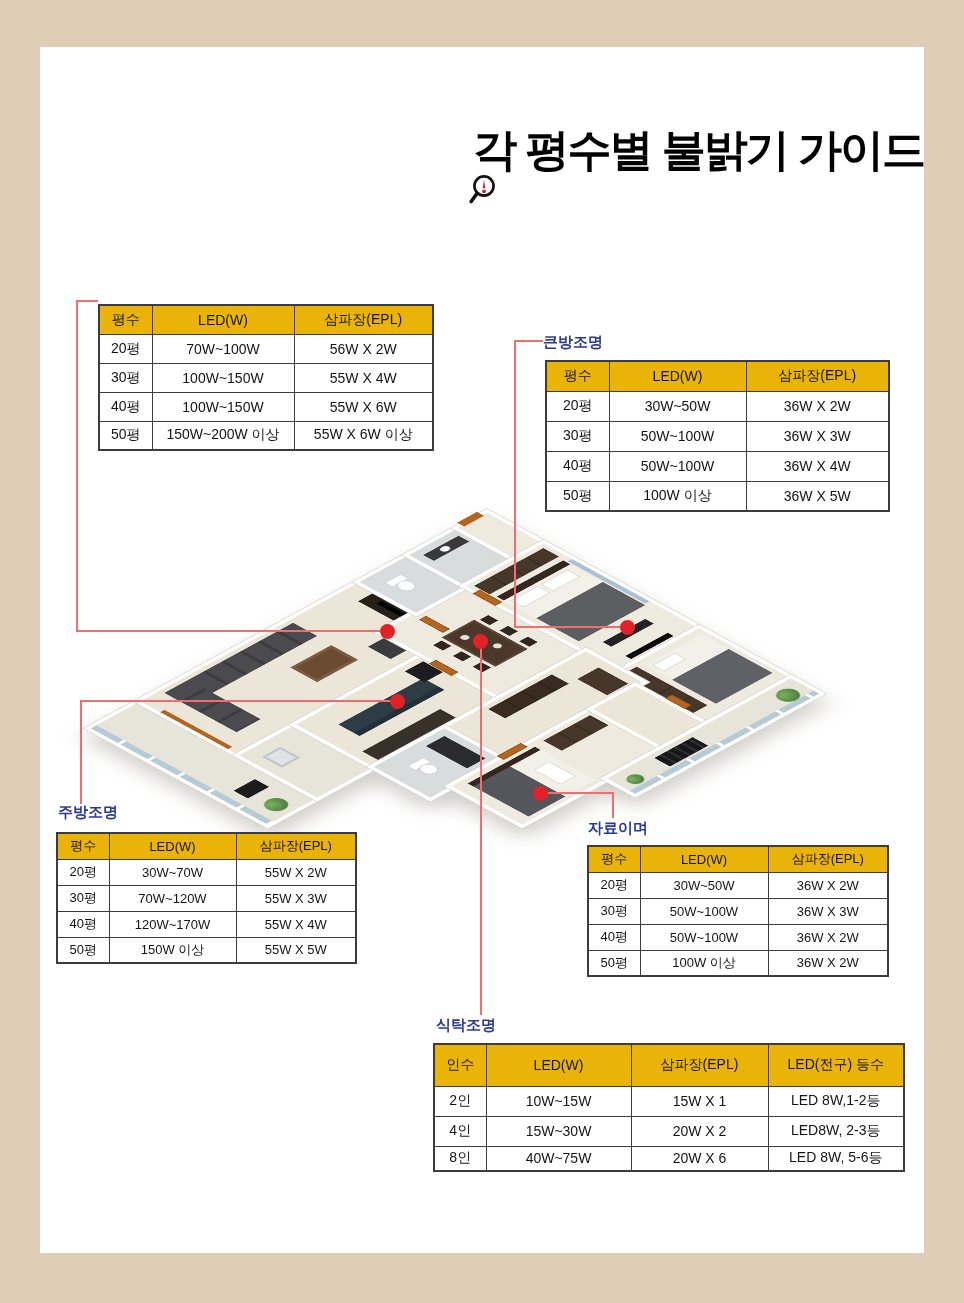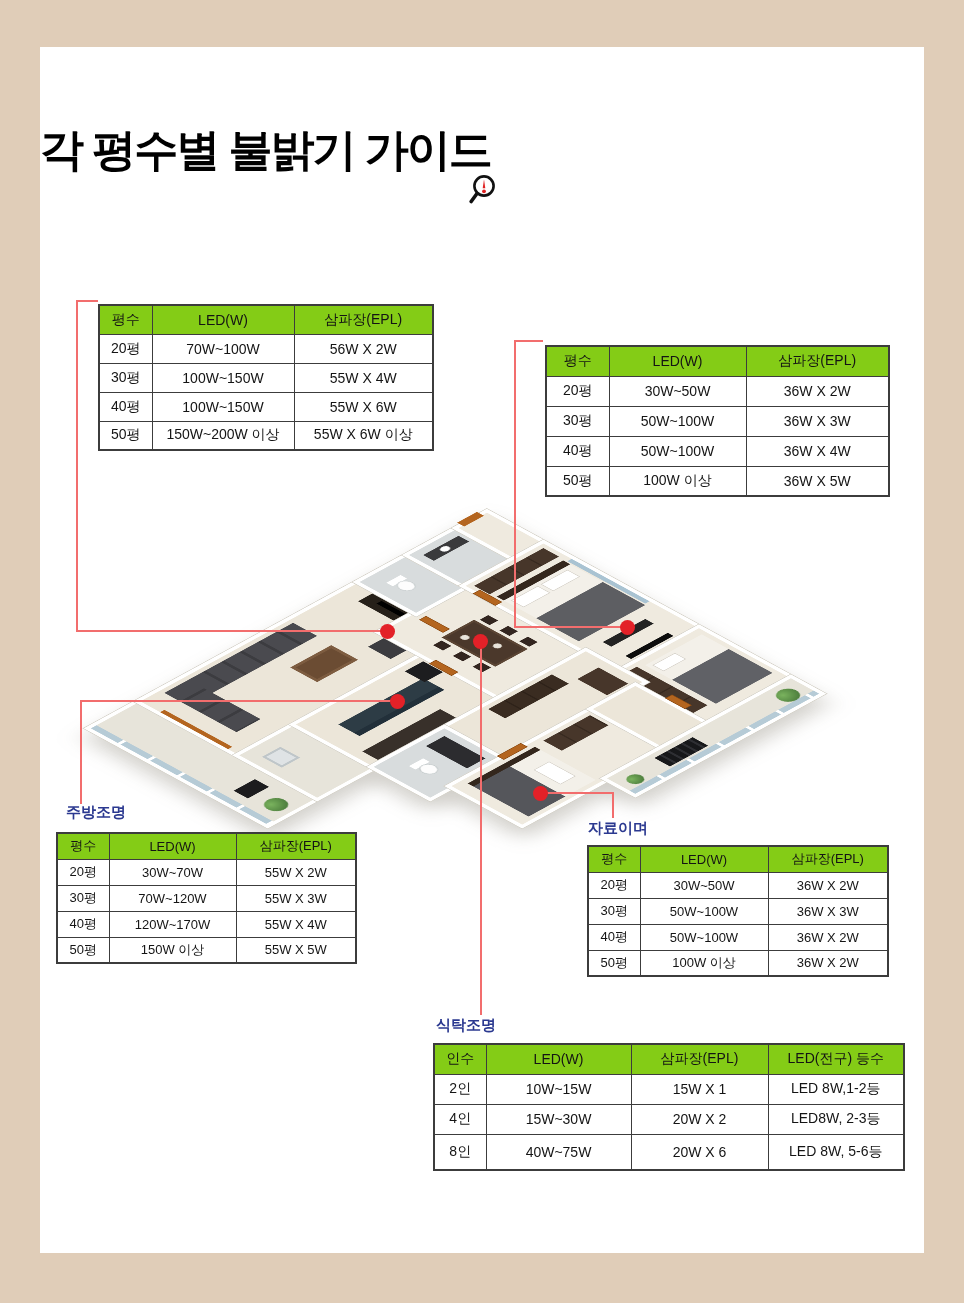--- a/index.html
+++ b/index.html
@@ -1,26 +1,26 @@
 <!DOCTYPE html>
 <html><head>
 <meta charset="utf-8">
 <style>
   html,body{margin:0;padding:0;}
   body{font-family:"Liberation Sans","DejaVu Sans",sans-serif;}
   .page{position:relative;width:964px;height:1303px;background:#e0cdb8;overflow:hidden;}
   .content{position:absolute;left:40px;top:47px;width:884px;height:1206px;background:#ffffff;}
-  .title{position:absolute;left:40px;top:92px;width:884px;text-align:left;font-size:44px;font-weight:bold;letter-spacing:-2px;color:#000;}
+  .title{position:absolute;left:40px;top:92px;width:884px;text-align:right;font-size:44px;font-weight:bold;letter-spacing:-2px;color:#000;}
   .notice{position:absolute;left:40px;top:174px;width:884px;display:flex;justify-content:center;align-items:center;gap:9px;font-size:15px;color:#1c1c1c;}
   .tblock{position:absolute;z-index:6;}
   .tlabel{font-size:15px;font-weight:bold;color:#2b3990;line-height:15px;}
   table.tbl{border-collapse:collapse;background:#fff;}
   table.tbl th,table.tbl td{border:1px solid #3c3c3c;text-align:center;vertical-align:middle;padding:0 2px;color:#141414;font-weight:normal;}
   table.tbl{border:2px solid #3c3c3c;}
-  table.tbl tr.h th{background:#84cc16;}
+  table.tbl tr.h th{background:#eab308;}
   .fs14 th,.fs14 td{font-size:14px;}
   .fs13 th,.fs13 td{font-size:13px;}
   
   .plan{position:absolute;left:175px;top:476px;width:560px;height:470px;transform:rotateX(57deg) rotateZ(-45deg);transform-origin:50% 50%;z-index:1;filter:drop-shadow(-12px 14px 14px rgba(95,85,70,.28));}
   .room{position:absolute;box-shadow:0 0 0 5px #ffffff,0 0 0 6px #d6d3ca;}
   .cream{background:#ece6d9;}
   .cream2{background:#efeadf;}
   .bath{background:#d8dcdd;}
   .balc{background:#e7e4da;}
   .f{position:absolute;}
@@ -180,20 +180,21 @@
       <tr style="height:29px">
         <td>50평</td>
         <td>150W~200W 이상</td>
         <td>55W X 6W 이상</td>
       </tr>
     </tbody>
       </table>
   </div>
 
   <div class="tblock" style="left:543px;top:334px">
+    <div class="tlabel">큰방조명</div>
     <table class="tbl fs14" style="margin-top:11px;margin-left:2px">
       <colgroup>
           <col style="width:63px">
           <col style="width:137px">
           <col style="width:143px">
         </colgroup>
       <tbody>
           <tr class="h" style="height:30px">
         <th>평수</th>
         <th>LED(W)</th>
@@ -217,21 +218,21 @@
       <tr style="height:30px">
         <td>50평</td>
         <td>100W 이상</td>
         <td>36W X 5W</td>
       </tr>
     </tbody>
       </table>
   </div>
 
   <div class="tblock" style="left:56px;top:804px">
-    <div class="tlabel" style="margin-left:10px">주방조명</div>
+    <div class="tlabel" style="margin-left:2px">주방조명</div>
     <table class="tbl fs13" style="margin-top:13px">
       <colgroup>
           <col style="width:52px">
           <col style="width:127px">
           <col style="width:120px">
         </colgroup>
       <tbody>
           <tr class="h" style="height:26px">
         <th>평수</th>
         <th>LED(W)</th>
@@ -302,39 +303,39 @@
   <div class="tblock" style="left:433px;top:1017px">
     <div class="tlabel" style="margin-left:3px">식탁조명</div>
     <table class="tbl fs14" style="margin-top:11px">
       <colgroup>
           <col style="width:52px">
           <col style="width:145px">
           <col style="width:137px">
           <col style="width:136px">
         </colgroup>
       <tbody>
-          <tr class="h" style="height:30px">
+          <tr class="h" style="height:42px">
         <th>인수</th>
         <th>LED(W)</th>
         <th>삼파장(EPL)</th>
         <th>LED(전구) 등수</th>
       </tr>
       <tr style="height:30px">
         <td>2인</td>
         <td>10W~15W</td>
         <td>15W X 1</td>
         <td>LED 8W,1-2등</td>
       </tr>
       <tr style="height:30px">
         <td>4인</td>
         <td>15W~30W</td>
         <td>20W X 2</td>
         <td>LED8W, 2-3등</td>
       </tr>
-      <tr style="height:36px">
+      <tr style="height:25px">
         <td>8인</td>
         <td>40W~75W</td>
         <td>20W X 6</td>
         <td>LED 8W, 5-6등</td>
       </tr>
     </tbody>
       </table>
   </div>
 
   <div class="ln" style="left:76px;top:300px;width:22px;height:2px"></div>

